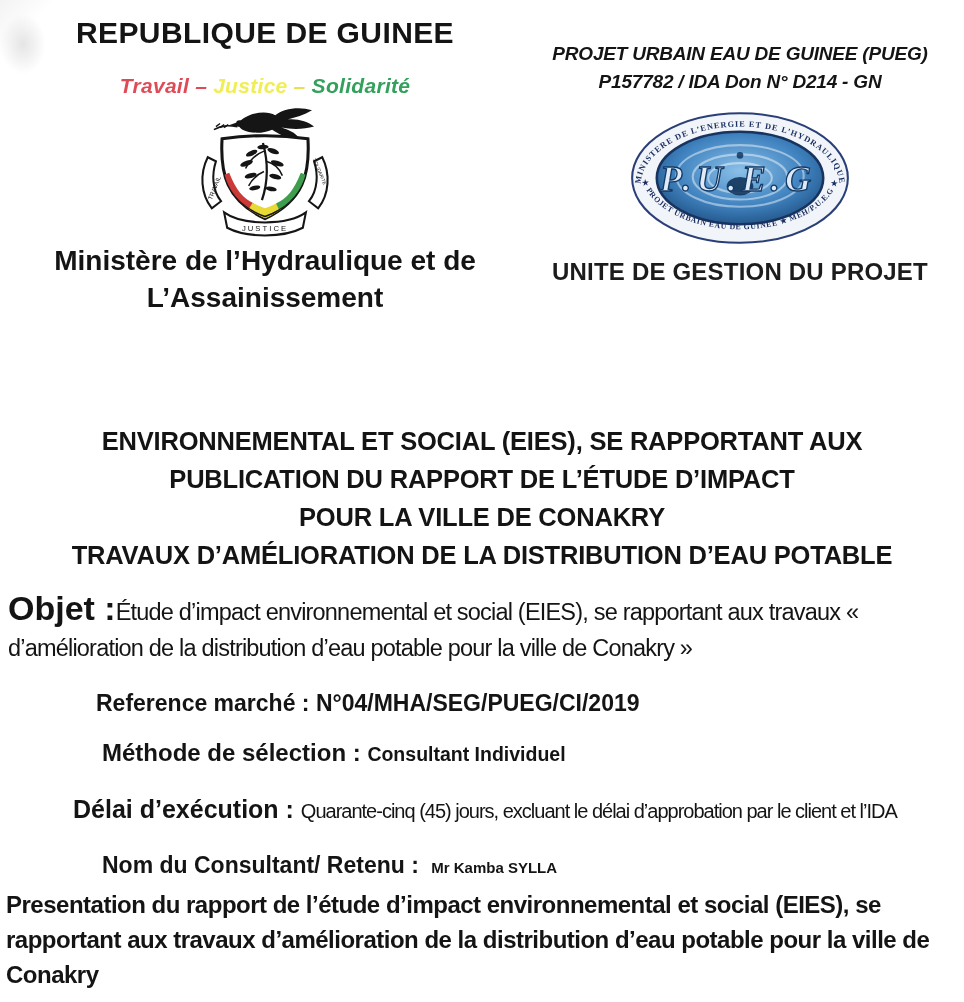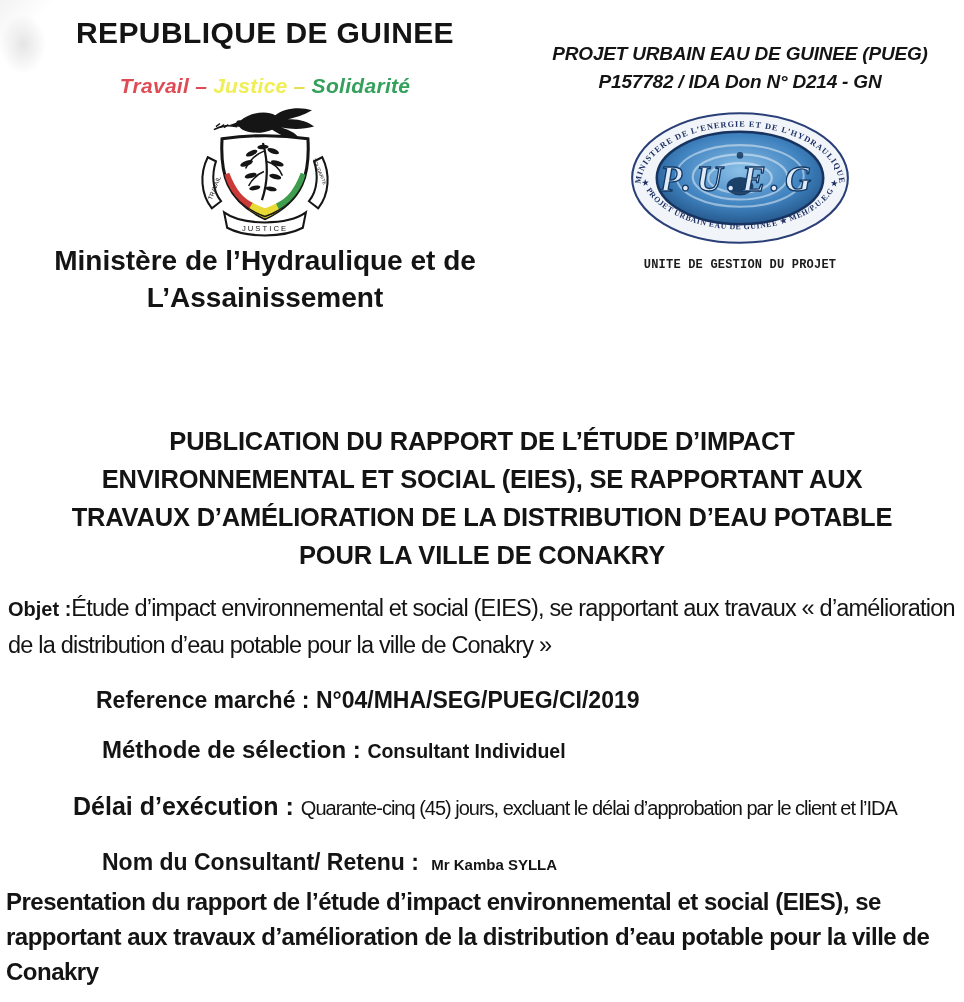--- a/index.html
+++ b/index.html
@@ -24,25 +24,25 @@
   .header{display:flex;align-items:flex-start;}
   .header-left{width:530px;text-align:center;padding-top:16px;}
   .header-right{width:420px;text-align:center;padding-top:40px;}
   .country{font-size:30px;font-weight:bold;letter-spacing:.4px;}
   .motto{margin-top:24px;font-size:21px;font-weight:bold;font-style:italic;letter-spacing:.3px;}
   .motto span{padding:0 3px;}
   .coat-wrap{margin-top:2px;line-height:0;}
   .ministry{font-size:28px;font-weight:bold;line-height:37px;margin-top:4px;}
   .project-lines{font-style:italic;font-weight:bold;font-size:19px;line-height:28px;letter-spacing:-0.2px;}
   .logo-wrap{margin-top:14px;line-height:0;}
-  .unit{font-weight:bold;font-size:12px;margin-top:12px;letter-spacing:.2px;color:#1c1c1c;font-family:Liberation Mono, monospace;}
+  .unit{font-weight:bold;font-size:24px;margin-top:12px;letter-spacing:.2px;color:#1c1c1c;}
   
   .title-block{margin-top:106px;text-align:center;font-weight:bold;font-size:25.5px;line-height:38px;letter-spacing:-0.2px;}
   .objet{margin-top:16px;padding:0 8px;font-size:23.5px;line-height:36px;letter-spacing:-0.8px;}
-  .objet .objet-label{font-size:20px;font-weight:bold;letter-spacing:0;}
+  .objet .objet-label{font-size:34px;font-weight:bold;letter-spacing:0;}
   .field{white-space:nowrap;}
   .field .lbl{font-weight:bold;}
   .f-reference{margin-top:24px;padding-left:96px;font-size:23px;font-weight:bold;}
   .f-methode{margin-top:22px;padding-left:102px;font-size:24px;}
   .f-methode .val{font-size:19.5px;font-weight:bold;}
   .f-delai{margin-top:28px;padding-left:73px;font-size:25px;}
   .f-delai .val{font-size:20px;font-weight:normal;letter-spacing:-1px;}
   .f-consultant{margin-top:28px;padding-left:102px;font-size:23px;}
   .f-consultant .val{font-size:15px;font-weight:bold;padding-left:6px;}
   .presentation{margin-top:8px;padding:0 6px;font-weight:bold;font-size:24px;line-height:35px;letter-spacing:-0.5px;}
@@ -151,24 +151,24 @@
           </text>
           <text x="108" y="79" text-anchor="middle" font-family="Liberation Serif, serif" font-style="italic" font-weight="bold" font-size="35" letter-spacing="5" fill="#dfeaf6" stroke="#123a66" stroke-width="1.3">P.U.E.G</text>
         </svg>
       </div>
 
       <div class="unit">UNITE DE GESTION DU PROJET</div>
     </div>
   </div>
 
   <div class="title-block">
+    <div>ENVIRONNEMENTAL ET SOCIAL (EIES), SE RAPPORTANT AUX</div>
     <div>PUBLICATION DU RAPPORT DE L’ÉTUDE D’IMPACT</div>
-    <div>ENVIRONNEMENTAL ET SOCIAL (EIES), SE RAPPORTANT AUX</div>
+    <div>POUR LA VILLE DE CONAKRY</div>
     <div>TRAVAUX D’AMÉLIORATION DE LA DISTRIBUTION D’EAU POTABLE</div>
-    <div>POUR LA VILLE DE CONAKRY</div>
   </div>
 
   <div class="objet">
     <span class="objet-label">Objet :</span><span>Étude d’impact environnemental et social (EIES), se rapportant aux travaux « d’amélioration de la distribution d’eau potable pour la ville de Conakry »</span>
   </div>
 
   <div class="field f-reference">
     <span class="lbl">Reference marché :</span>
     <span class="val">N°04/MHA/SEG/PUEG/CI/2019</span>
   </div>

